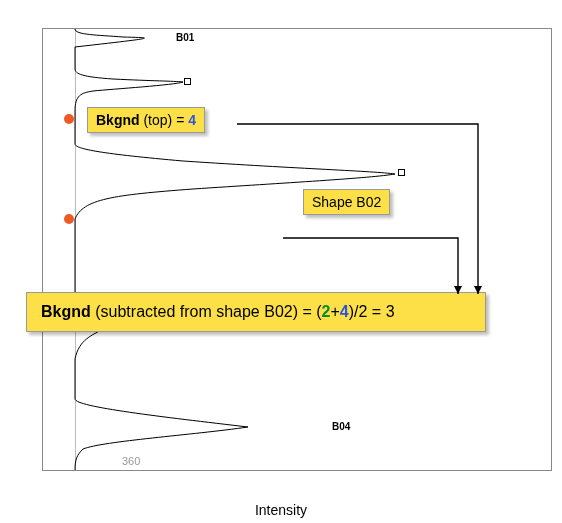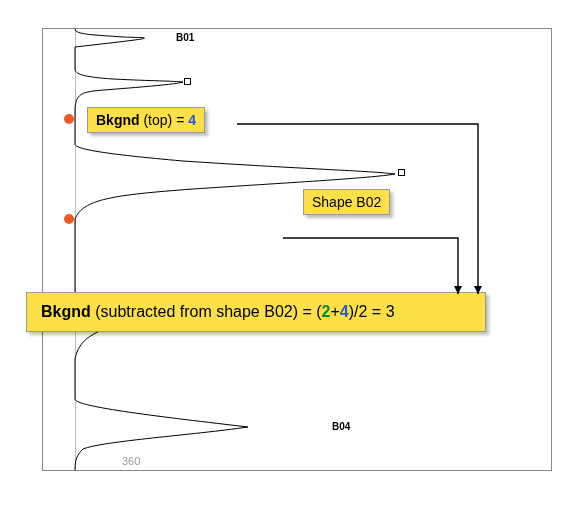--- a/index.html
+++ b/index.html
@@ -18,20 +18,21 @@
   .valbot{color:#0a8a2a;font-weight:bold;}
   .bk{font-weight:bold;}
   svg.arrows{position:absolute;left:0;top:0;pointer-events:none;}
 </style>
 </head>
 <body>
 
 <div class="stage">
 
 
+  <div class="xlabel">Intensity</div>
 
   <div class="plot">
     <div class="baseline"></div>
     <div class="tick360">360</div>
 
     <svg width="510" height="443" style="position:absolute;left:0;top:0">
       <path d="M 32 0
                C 32 6, 55 6, 80 8
                C 110 9, 120 8, 32 18
                L 32 40

